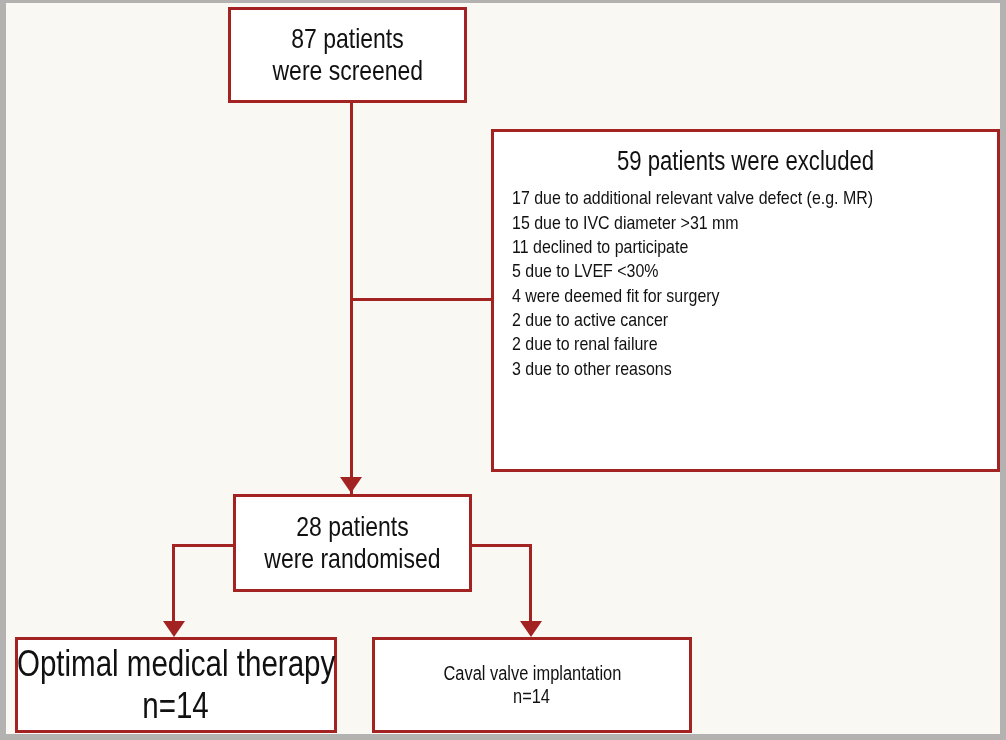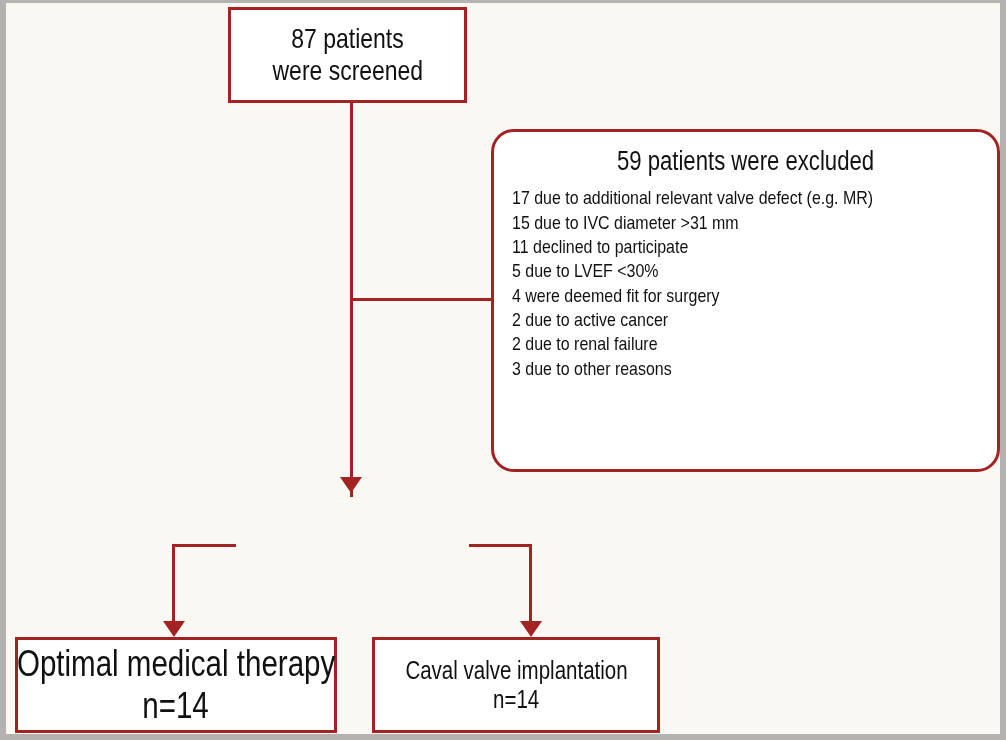--- a/index.html
+++ b/index.html
@@ -48,21 +48,20 @@
     width: 239px; height: 96px;
     font-size: 28px;
   }
   
   #box-excluded {
     left: 485px; top: 126px;
     width: 509px; height: 343px;
     align-items: stretch;
     justify-content: flex-start;
     padding: 10px 12px 8px 12px;
-    border-radius: 23px;
   }
   #box-excluded .excl-title {
     font-size: 27px;
     text-align: center;
     color: #111;
     margin: 4px 0 9px 0;
     white-space: nowrap;
     transform: scaleX(0.82);
     transform-origin: center;
   }
@@ -85,22 +84,22 @@
     font-size: 28px;
   }
   
   #box-arm-left {
     left: 9px; top: 634px;
     width: 322px; height: 96px;
     font-size: 36px;
   }
   #box-arm-right {
     left: 366px; top: 634px;
-    width: 288px; height: 96px;
-    font-size: 25px;
+    width: 320px; height: 96px;
+    font-size: 20px;
   }
 
   
   .conn {
     position: absolute;
     background: #a32222;
     z-index: 1;
   }
   .arrow {
     position: absolute;
@@ -154,20 +153,24 @@
       <div class="excl-item">15 due to IVC diameter &gt;31 mm</div>
       <div class="excl-item">11 declined to participate</div>
       <div class="excl-item">5 due to LVEF &lt;30%</div>
       <div class="excl-item">4 were deemed fit for surgery</div>
       <div class="excl-item">2 due to active cancer</div>
       <div class="excl-item">2 due to renal failure</div>
       <div class="excl-item">3 due to other reasons</div>
     </div>
   </div>
 
+  <div class="node" id="box-randomised">
+    <span class="line">28 patients</span>
+    <span class="line">were randomised</span>
+  </div>
 
   <div class="node" id="box-arm-left">
     <span class="line">Optimal medical therapy</span>
     <span class="line">n=14</span>
   </div>
 
   <div class="node" id="box-arm-right">
     <span class="line">Caval valve implantation</span>
     <span class="line">n=14</span>
   </div>

